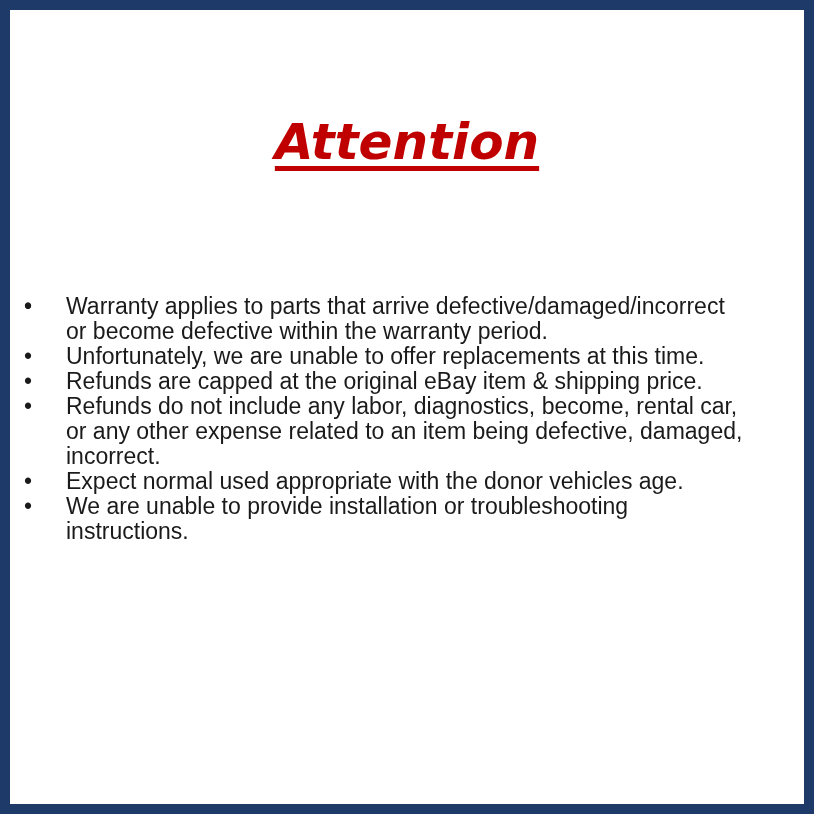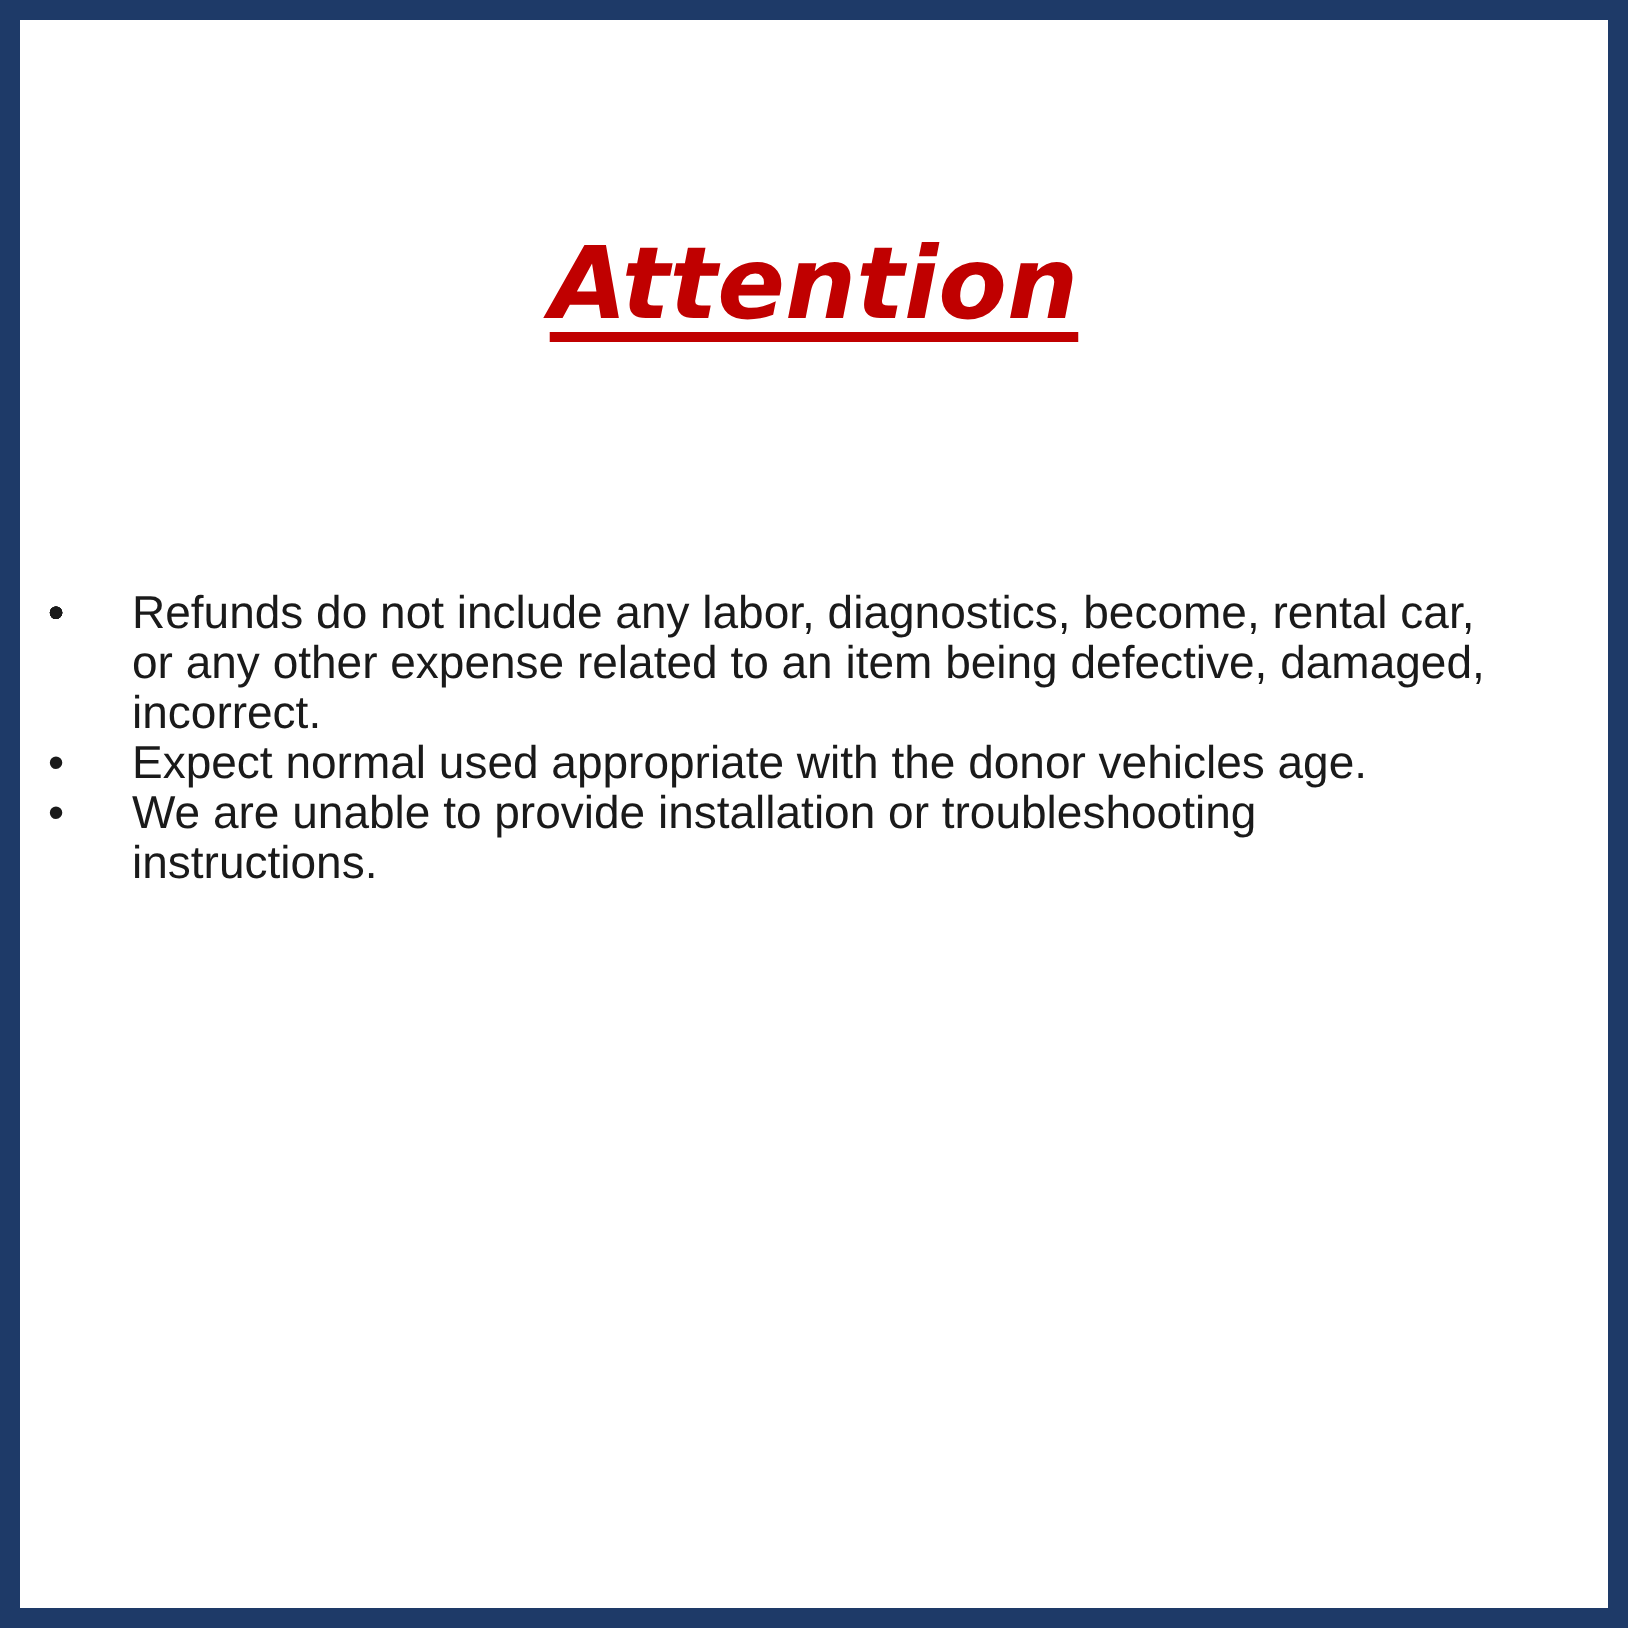--- a/index.html
+++ b/index.html
@@ -55,23 +55,24 @@
     white-space: pre-line;
   }
 </style>
 </head>
 <body>
 
 <div class="page">
   <h1 class="title">Attention</h1>
   <ul class="bullet-list">
     <li><span class="bullet">•</span></li>
-    <li><span class="bullet">•</span></li>
-    <li><span class="bullet">•</span></li>
-    <li><span class="bullet">•</span></li>
+    <li><span class="bullet">•</span><span class="item-text">Warranty applies to parts that arrive defective/damaged/incorrect
+or become defective within the warranty period.</span></li>
+    <li><span class="bullet">•</span><span class="item-text">Unfortunately, we are unable to offer replacements at this time.</span></li>
+    <li><span class="bullet">•</span><span class="item-text">Refunds are capped at the original eBay item &amp; shipping price.</span></li>
     <li><span class="bullet">•</span><span class="item-text">Refunds do not include any labor, diagnostics, become, rental car,
 or any other expense related to an item being defective, damaged,
 incorrect.</span></li>
     <li><span class="bullet">•</span><span class="item-text">Expect normal used appropriate with the donor vehicles age.</span></li>
     <li><span class="bullet">•</span><span class="item-text">We are unable to provide installation or troubleshooting
 instructions.</span></li>
   </ul>
 </div>
 
 </body></html>

